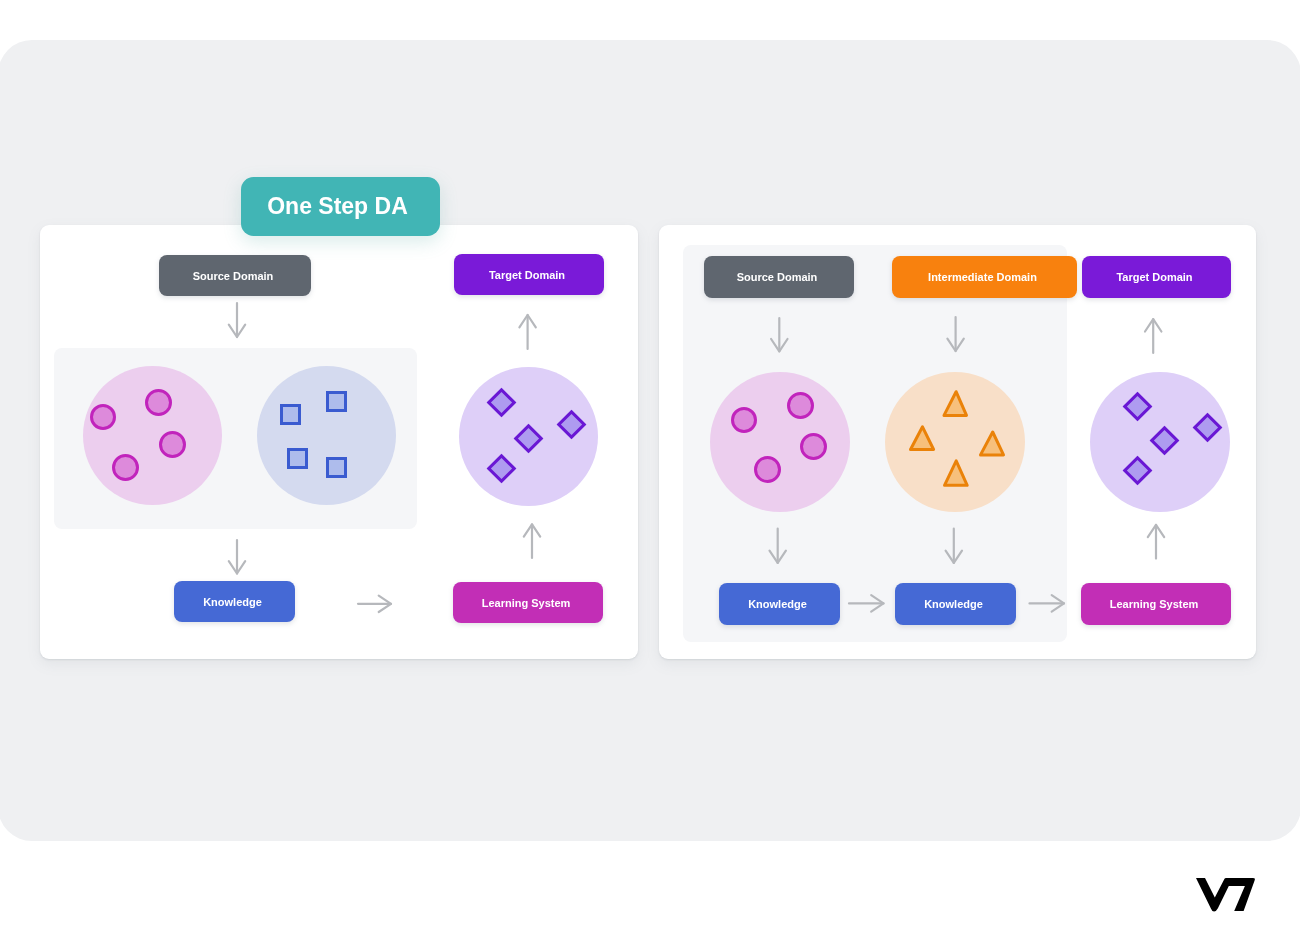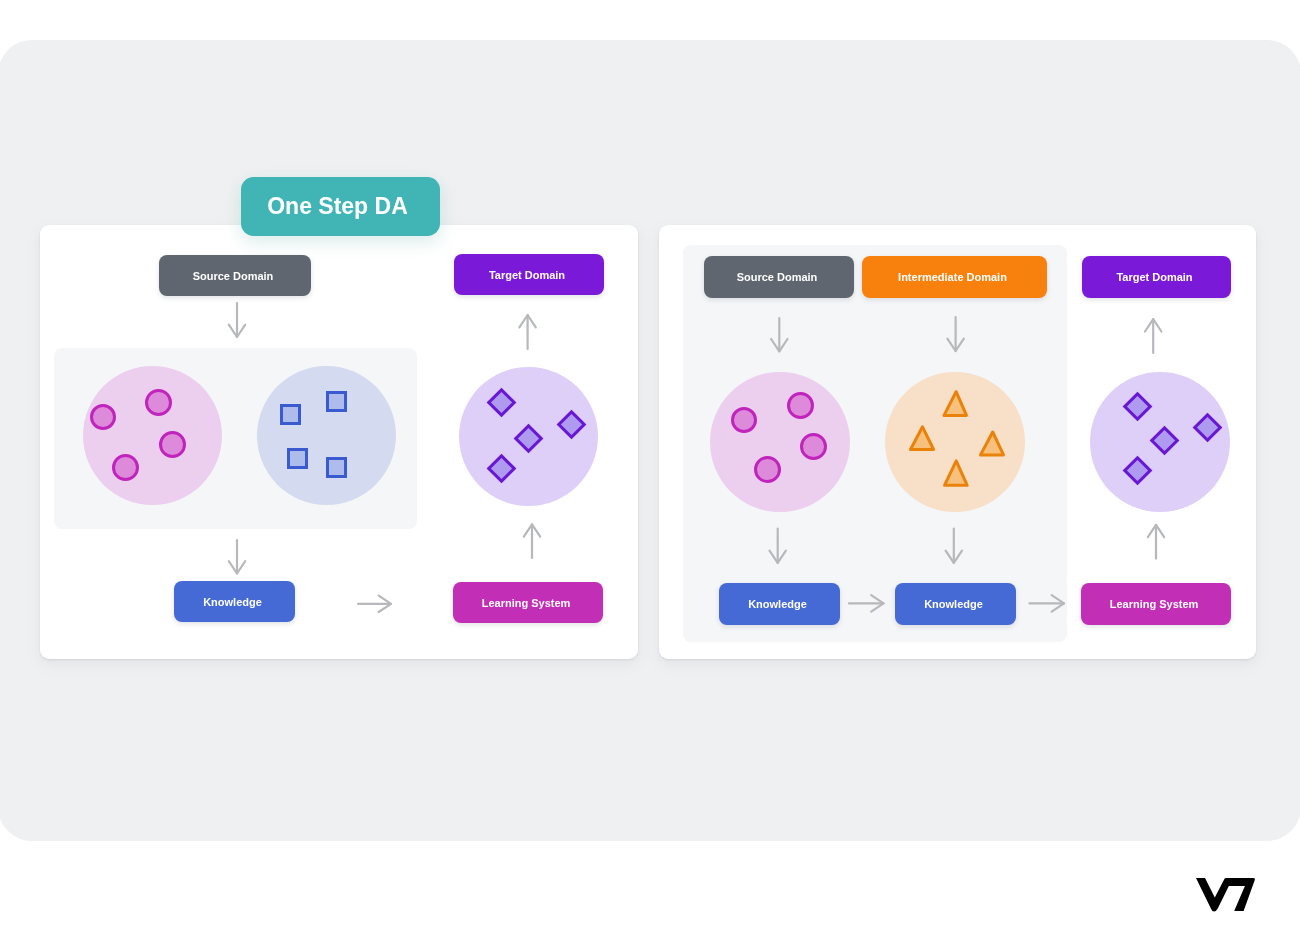--- a/index.html
+++ b/index.html
@@ -60,21 +60,21 @@
   <div class="mk" style="left:279.9px;top:404.3px;width:21px;height:21px;border:3.2px solid #3a5bd0;background:#aebcec;"></div>
   <div class="mk" style="left:286.5px;top:448.2px;width:21px;height:21px;border:3.2px solid #3a5bd0;background:#aebcec;"></div>
   <div class="mk" style="left:325.6px;top:457.3px;width:21px;height:21px;border:3.2px solid #3a5bd0;background:#aebcec;"></div>
 
   <div class="mk" style="left:490.8px;top:392.4px;width:21px;height:21px;border:3.3px solid #6a17d4;background:#ae9bf0;transform:rotate(45deg);"></div>
   <div class="mk" style="left:517.7px;top:427.9px;width:21px;height:21px;border:3.3px solid #6a17d4;background:#ae9bf0;transform:rotate(45deg);"></div>
   <div class="mk" style="left:561.3px;top:414.3px;width:21px;height:21px;border:3.3px solid #6a17d4;background:#ae9bf0;transform:rotate(45deg);"></div>
   <div class="mk" style="left:490.9px;top:457.7px;width:21px;height:21px;border:3.3px solid #6a17d4;background:#ae9bf0;transform:rotate(45deg);"></div>
 
   <div class="pill" style="left:704px;top:256px;width:150px;height:42px;background:#5f666f;">Source Domain</div>
-  <div class="pill" style="left:862px;top:256px;width:185px;height:42px;background:#f8810e;">Intermediate Domain</div>
+  <div class="pill" style="left:892px;top:256px;width:185px;height:42px;background:#f8810e;">Intermediate Domain</div>
   <div class="pill" style="left:1082px;top:256px;width:149px;height:42px;background:#7a1ad8;">Target Domain</div>
   <div class="pill" style="left:719px;top:583px;width:121px;height:42px;background:#4569d5;">Knowledge</div>
   <div class="pill" style="left:895px;top:583px;width:121px;height:42px;background:#4569d5;">Knowledge</div>
   <div class="pill" style="left:1081px;top:583px;width:150px;height:42px;background:#c22eb6;">Learning System</div>
 
   <div class="blob" style="left:710px;top:372px;width:140px;height:140px;background:#ecceee;"></div>
   <div class="blob" style="left:885px;top:372px;width:140px;height:140px;background:#f8dfc8;"></div>
   <div class="blob" style="left:1090px;top:372px;width:140px;height:140px;background:#decff8;"></div>
 
   <div class="mk mk-circle" style="left:787.4px;top:392.2px;width:27px;height:27px;"></div>

